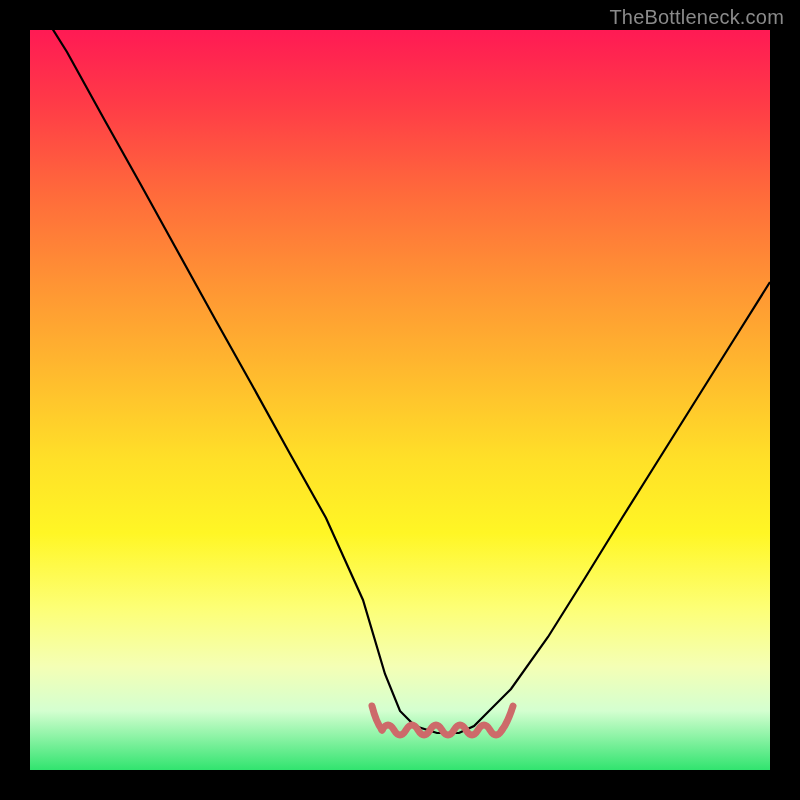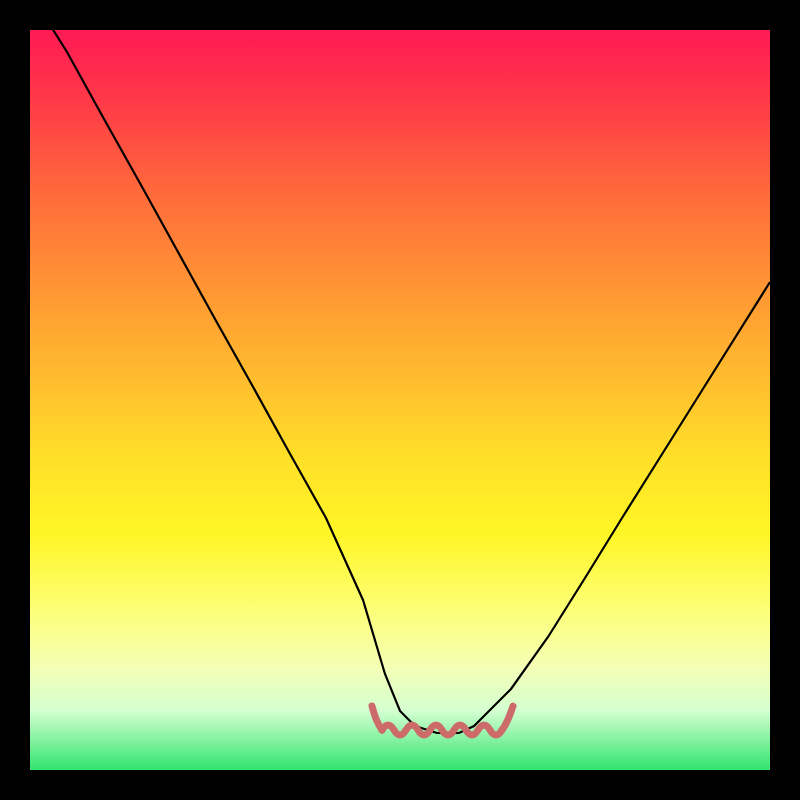--- a/index.html
+++ b/index.html
@@ -53,20 +53,21 @@
     color: #8a8a8a;
     font-size: 20px;
     letter-spacing: 0.2px;
     user-select: none;
   }
 </style>
 </head>
 <body>
 
 <div class="frame">
+  <div class="watermark">TheBottleneck.com</div>
 
   <div class="plot-area">
     <div class="gradient"></div>
 
     <svg class="curves" viewBox="0 0 740 740" preserveAspectRatio="none">
 
       <path fill="none" stroke="#000" stroke-width="2.2" d="M 0 -37
                L 37 22
                L 74 89
                L 111 155

